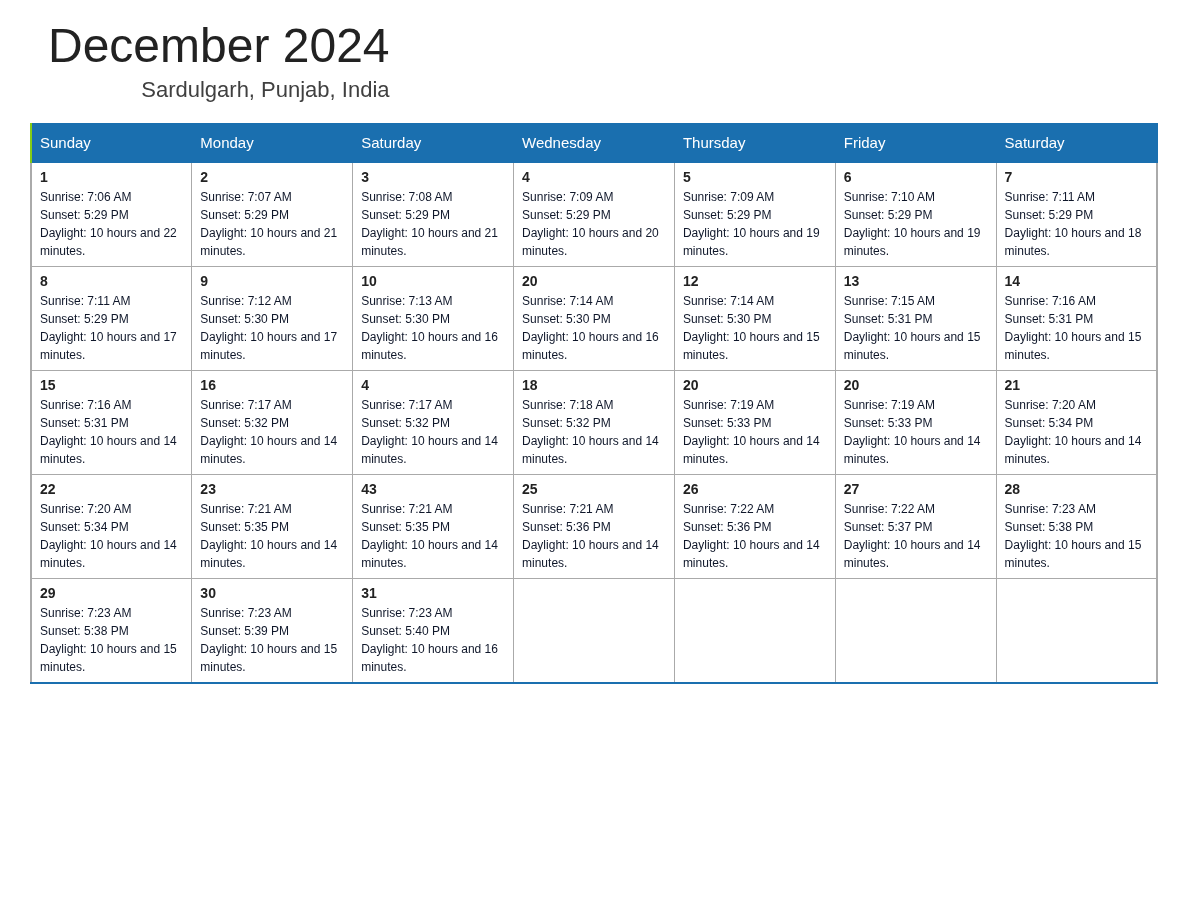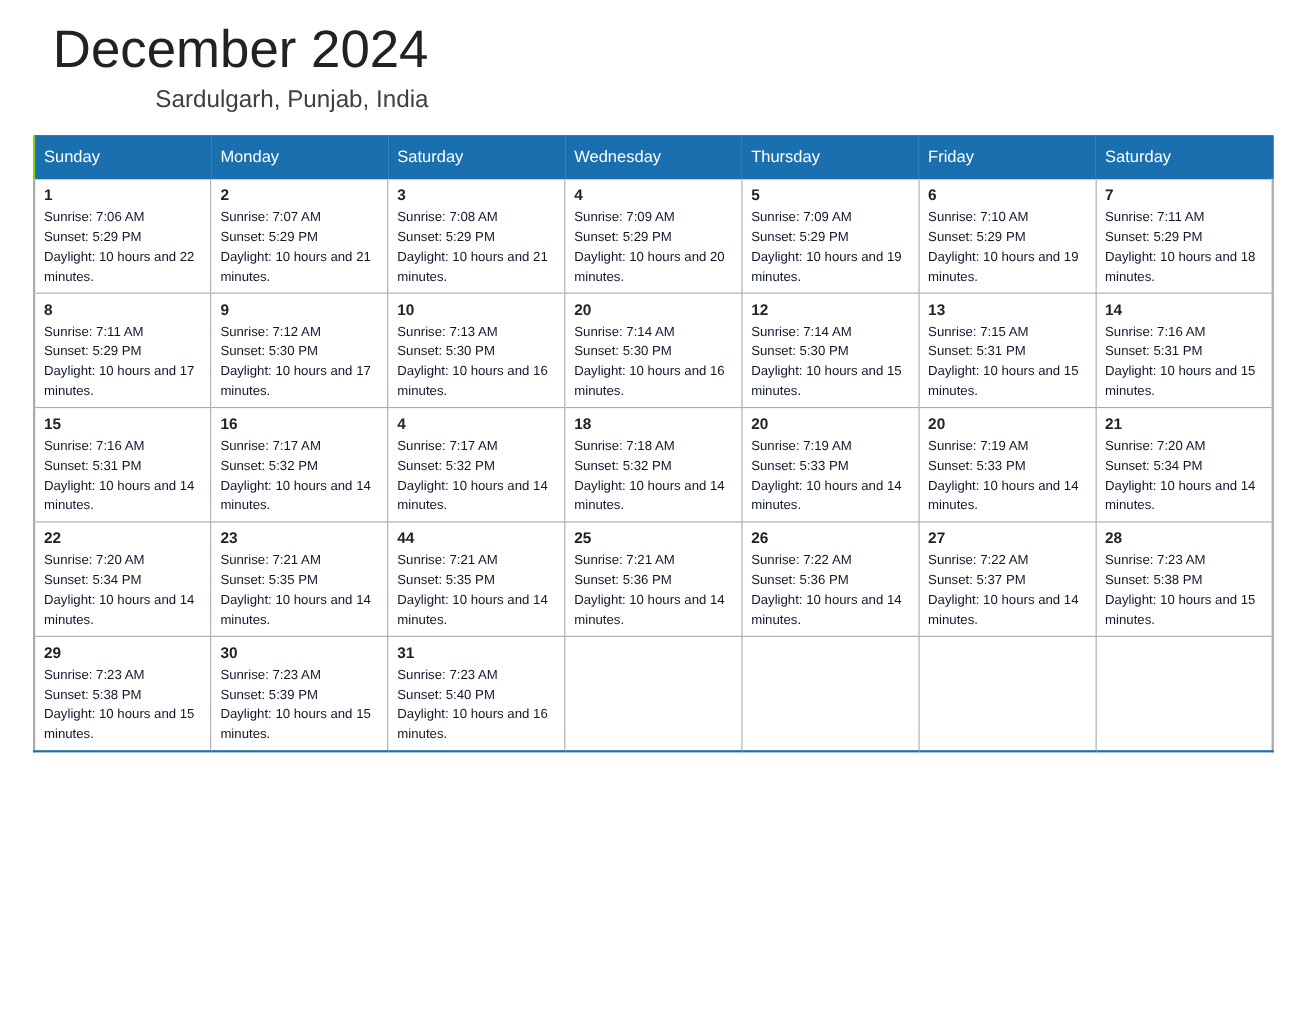--- a/index.html
+++ b/index.html
@@ -231,21 +231,21 @@
       <tr>
         <td>
         <span class="day-number">22</span>
         <span class="day-info">Sunrise: 7:20 AM<br>Sunset: 5:34 PM<br>Daylight: 10 hours and 14 minutes.</span>
       </td>
         <td>
         <span class="day-number">23</span>
         <span class="day-info">Sunrise: 7:21 AM<br>Sunset: 5:35 PM<br>Daylight: 10 hours and 14 minutes.</span>
       </td>
         <td>
-        <span class="day-number">44</span>
+        <span class="day-number">43</span>
         <span class="day-info">Sunrise: 7:21 AM<br>Sunset: 5:35 PM<br>Daylight: 10 hours and 14 minutes.</span>
       </td>
         <td>
         <span class="day-number">25</span>
         <span class="day-info">Sunrise: 7:21 AM<br>Sunset: 5:36 PM<br>Daylight: 10 hours and 14 minutes.</span>
       </td>
         <td>
         <span class="day-number">26</span>
         <span class="day-info">Sunrise: 7:22 AM<br>Sunset: 5:36 PM<br>Daylight: 10 hours and 14 minutes.</span>
       </td>

